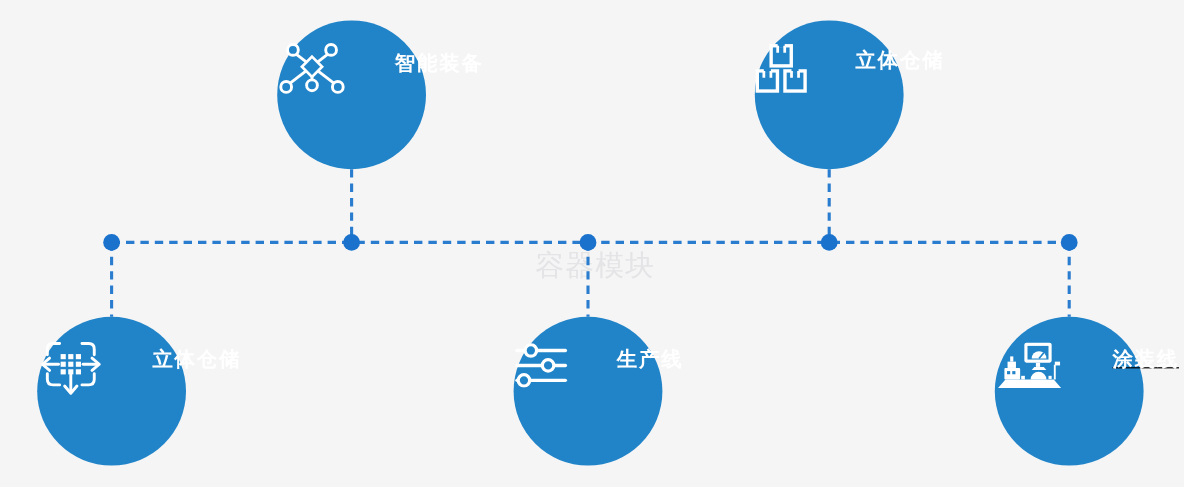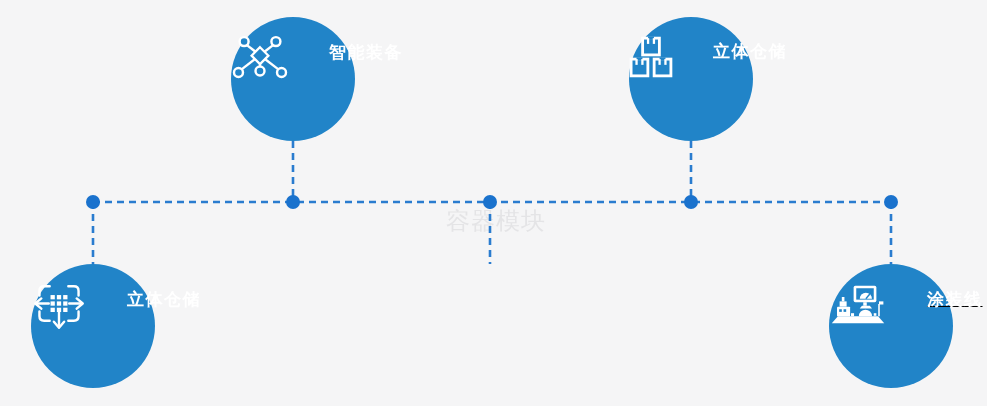--- a/index.html
+++ b/index.html
@@ -155,20 +155,39 @@
           <line x1="41" y1="28.5" x2="54" y2="28.5"></line>
           <path d="M49,23 L55.5,28.5 L49,34"></path>
           <line x1="30" y1="38" x2="30" y2="53"></line>
           <path d="M24.5,48 L30,54.5 L35.5,48"></path>
         </svg>
       </span>
       <span class="node-label">立体仓储</span>
     </div>
   </div>
 
+  <div class="node pos-bottom-center">
+    <div class="circle">
+      <span class="icon-wrap">
+        <svg width="46" height="37" viewBox="0 0 48 38" fill="none">
+          <g stroke="#fff" stroke-width="3" stroke-linecap="round">
+            <line x1="3" y1="6" x2="45" y2="6"></line>
+            <line x1="3" y1="19" x2="45" y2="19"></line>
+            <line x1="3" y1="32" x2="45" y2="32"></line>
+          </g>
+          <g fill="var(--circle-fill)" stroke="#fff" stroke-width="2.8">
+            <circle cx="15" cy="6" r="5"></circle>
+            <circle cx="30" cy="19" r="5"></circle>
+            <circle cx="9" cy="32" r="5"></circle>
+          </g>
+        </svg>
+      </span>
+      <span class="node-label">生产线</span>
+    </div>
+  </div>
 
   <div class="node pos-bottom-right">
     <div class="circle">
       <span class="icon-wrap">
         <svg width="58" height="42" viewBox="0 0 66 48">
 
           <rect x="28" y="3" width="26" height="19" rx="2" fill="#fff"></rect>
           <rect x="31" y="6" width="20" height="13" fill="var(--circle-fill)"></rect>
           <path d="M35,18 A7,7 0 0 1 49,18 Z" fill="#fff"></path>
           <line x1="42" y1="18" x2="46.5" y2="12.5" stroke="var(--circle-fill)" stroke-width="1.6"></line>

